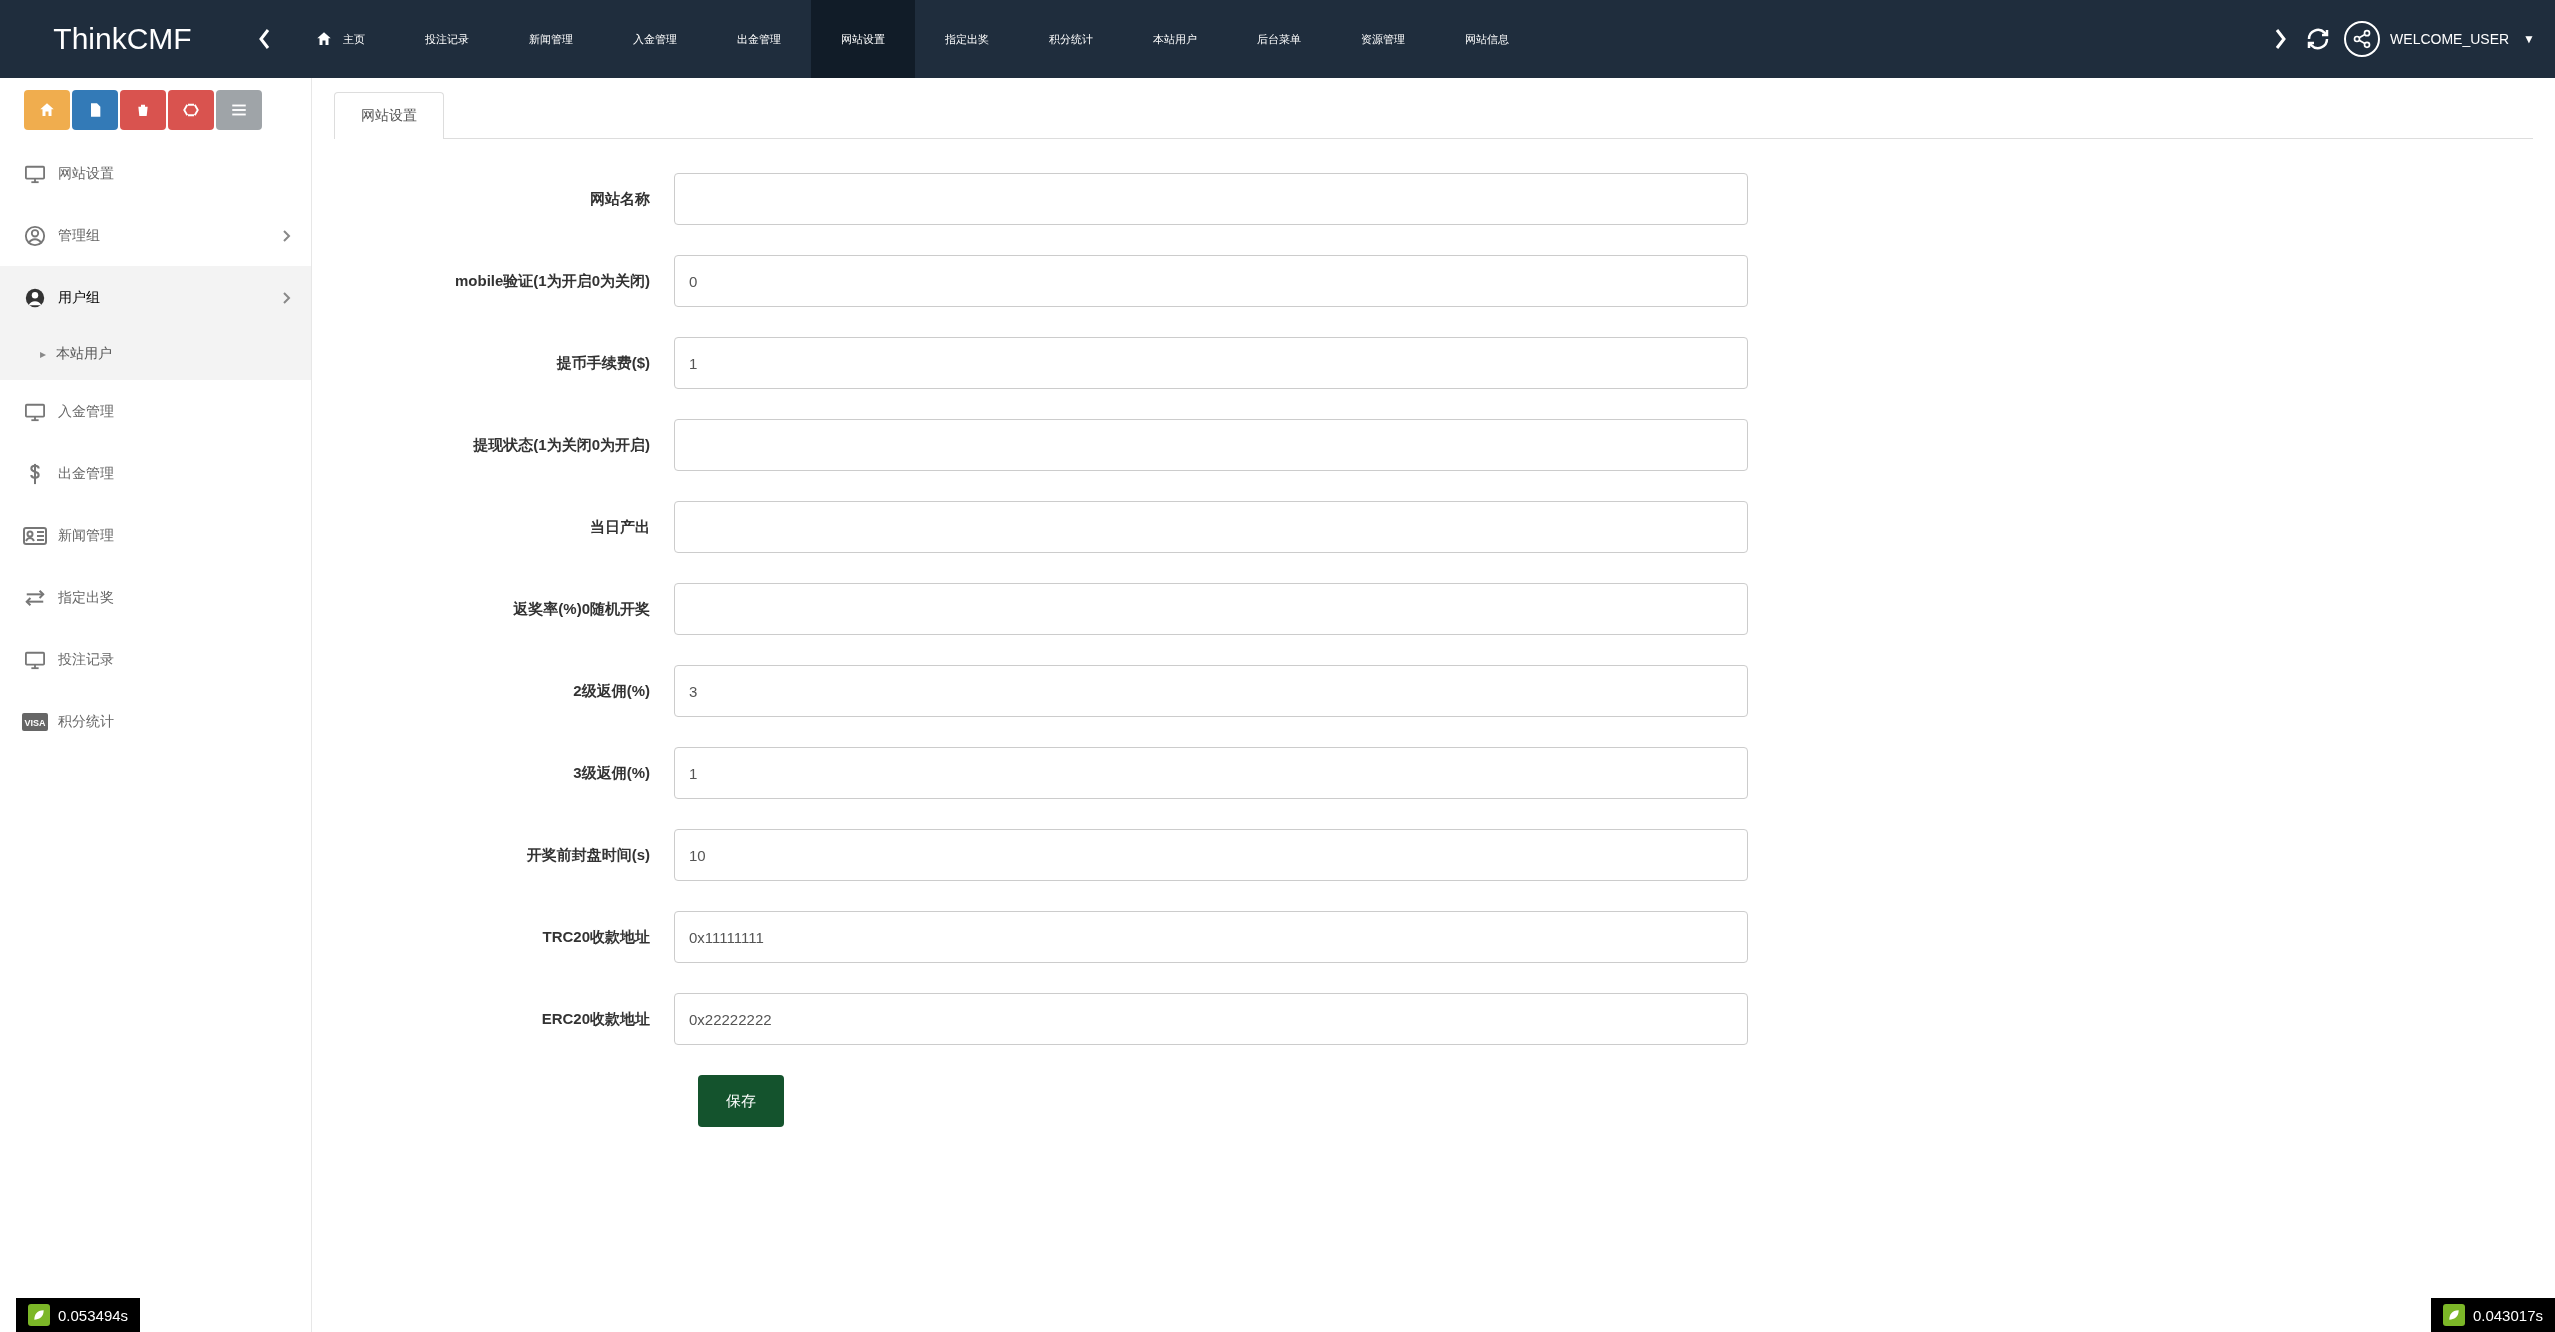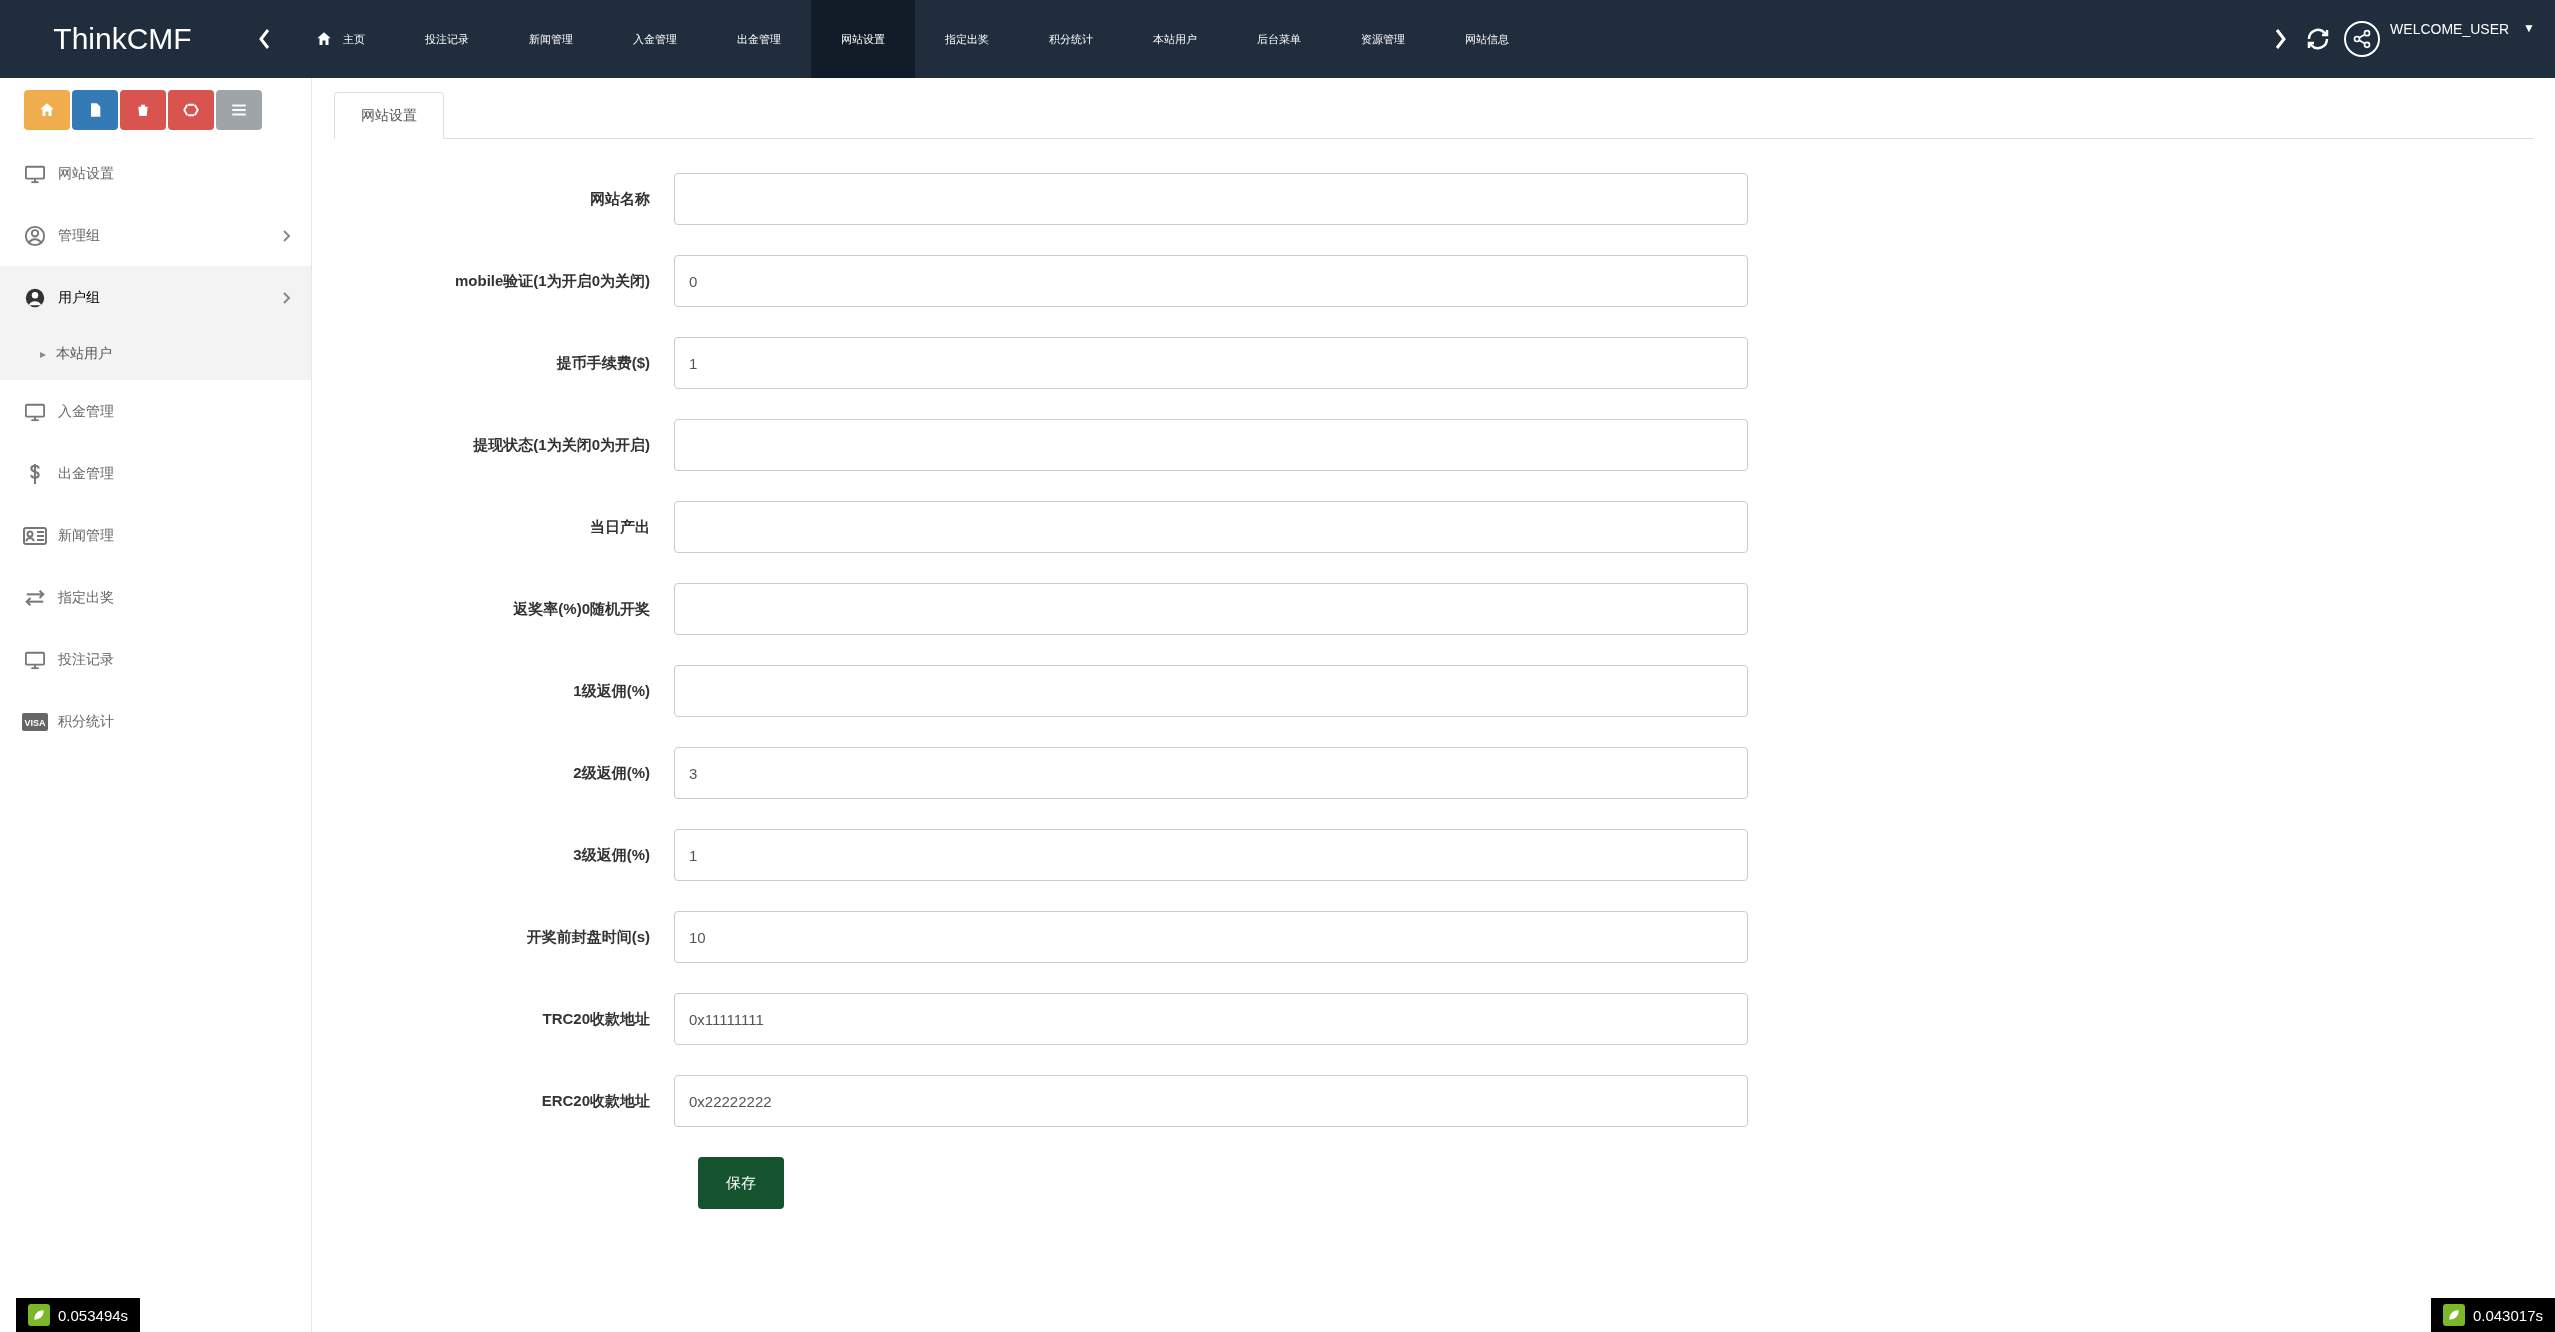--- a/index.html
+++ b/index.html
@@ -43,21 +43,21 @@
   font-size: 11px;
 }
 .nav-item.active { background: #111c28; }
 .nav-right {
   display: flex;
   align-items: center;
   gap: 14px;
   padding: 0 20px 0 6px;
 }
 .nav-right .refresh-icon { cursor: pointer; }
-.user-chip { display: flex; gap: 10px; cursor: pointer; }
+.user-chip { display: flex; align-items: center; gap: 10px; cursor: pointer; }
 .user-circle {
   width: 36px; height: 36px; border: 2px solid #fff; border-radius: 50%;
   display: flex; align-items: center; justify-content: center;
 }
 .user-chip .caret { font-size: 12px; margin-left: 4px; }
 
 
 .main { display: flex; height: calc(100vh - 74px); }
 
 
@@ -429,23 +429,20 @@
         </div><div class="form-row">
           <label class="form-label">提现状态(1为关闭0为开启)</label>
           <div class="form-control-wrap"><input type="text" class="form-control" style=""></div>
         </div><div class="form-row">
           <label class="form-label">当日产出</label>
           <div class="form-control-wrap"><input type="text" class="form-control" style=""></div>
         </div><div class="form-row">
           <label class="form-label">返奖率(%)0随机开奖</label>
           <div class="form-control-wrap"><input type="text" class="form-control" style=""></div>
         </div><div class="form-row">
-          <label class="form-label">1级返佣(%)</label>
-          <div class="form-control-wrap"><input type="text" class="form-control" style=""></div>
-        </div><div class="form-row">
           <label class="form-label">2级返佣(%)</label>
           <div class="form-control-wrap"><input type="text" class="form-control" value="3" style=""></div>
         </div><div class="form-row">
           <label class="form-label">3级返佣(%)</label>
           <div class="form-control-wrap"><input type="text" class="form-control" value="1" style=""></div>
         </div><div class="form-row">
           <label class="form-label">开奖前封盘时间(s)</label>
           <div class="form-control-wrap"><input type="text" class="form-control" value="10" style=""></div>
         </div><div class="form-row">
           <label class="form-label">TRC20收款地址</label>

